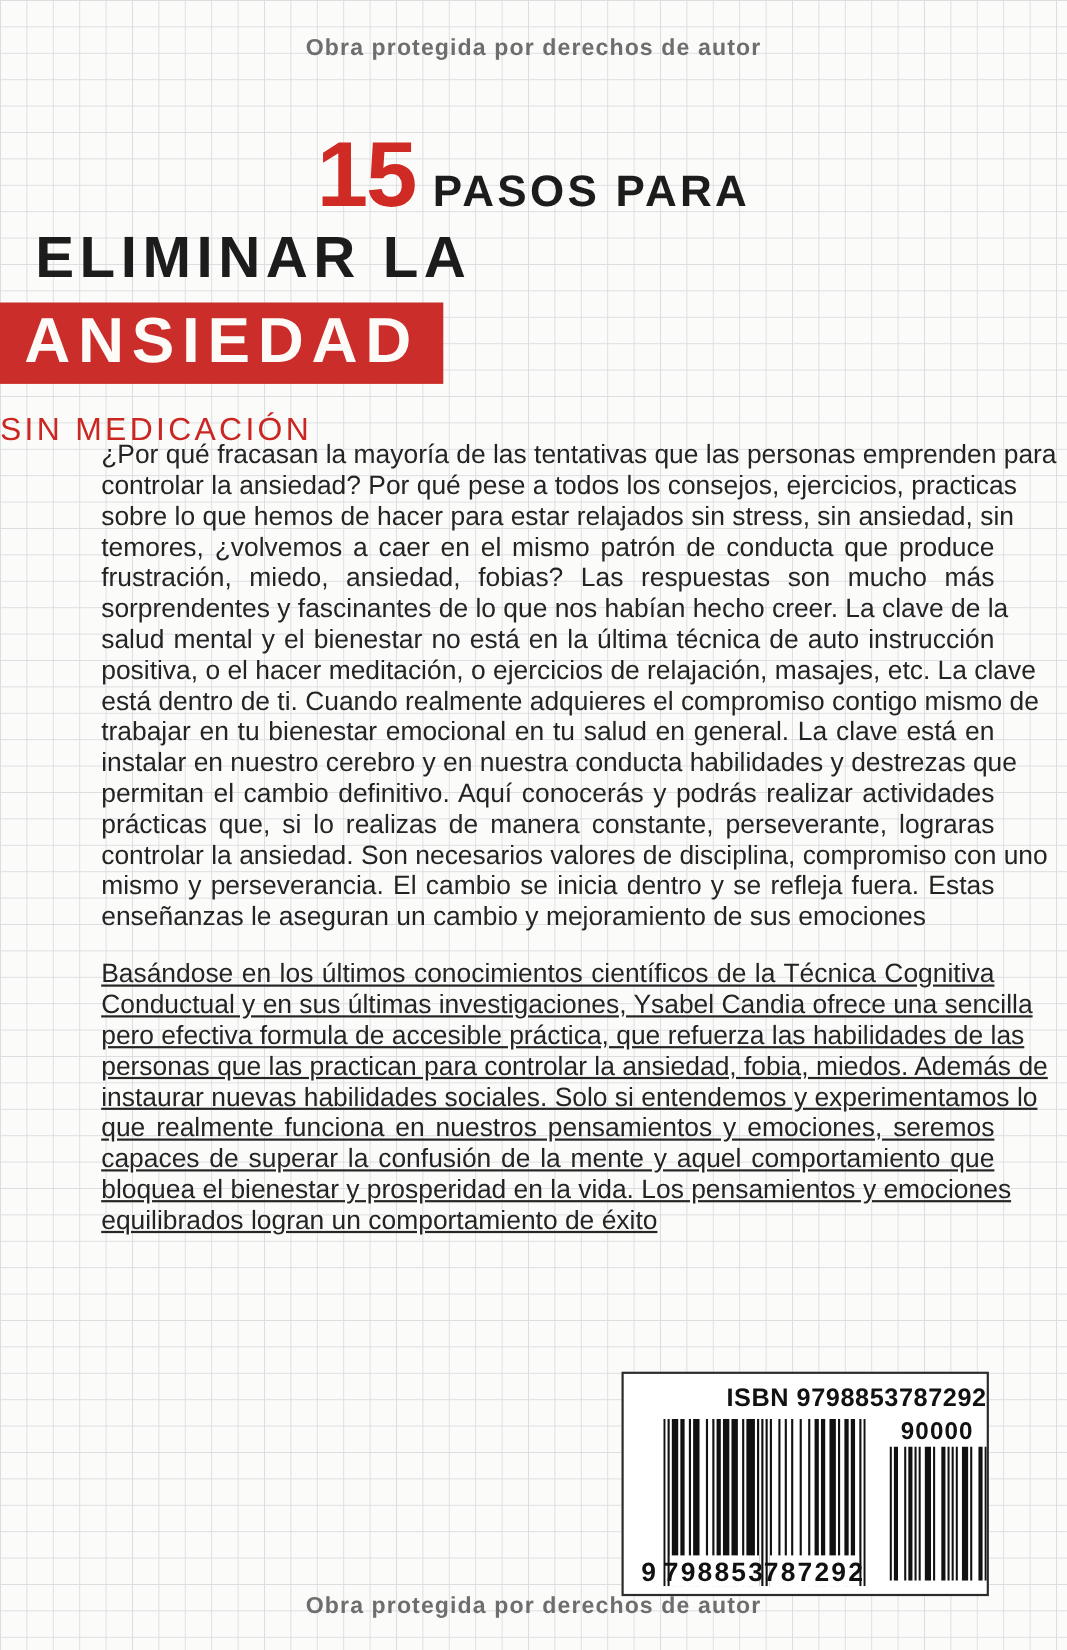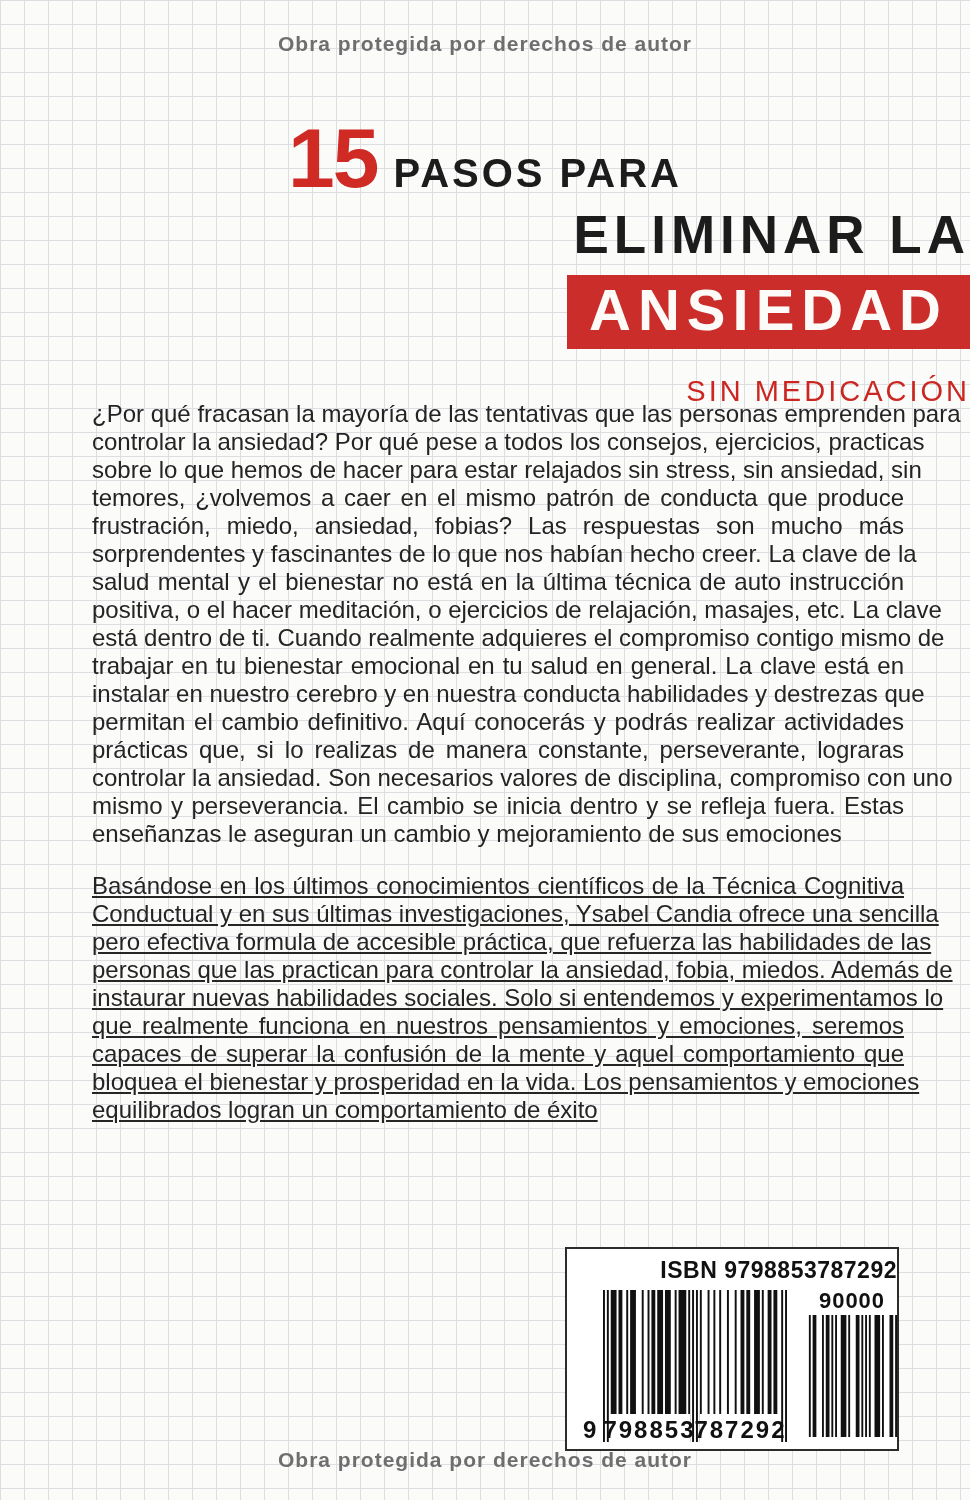--- a/index.html
+++ b/index.html
@@ -20,35 +20,35 @@
     text-align:center;
     font-size:21px;font-weight:700;letter-spacing:1px;
     color:#6e6e6e;
   }
   .notice-top{top:32px;}
   .notice-bottom{top:1448px;}
 
   
   .title-block{
     position:absolute;top:116px;left:0;width:100%;
-    text-align:right;line-height:1;
+    text-align:left;line-height:1;
   }
   .title-row1{
     display:flex;justify-content:center;align-items:baseline;gap:16px;
   }
   .title-number{
     font-size:84px;font-weight:800;color:#d02a24;
     letter-spacing:-2px;
   }
   .title-line1{
     font-size:40px;font-weight:800;color:#1c1c1c;letter-spacing:3px;
   }
   .title-line2{
     margin-top:8px;
-    font-size:53px;font-weight:800;color:#1c1c1c;letter-spacing:5px;
+    font-size:53px;font-weight:800;color:#1c1c1c;letter-spacing:5px;padding-left:32px;
   }
   .title-band{
     display:inline-block;margin-top:14px;
     background:#cb2d2a;
     padding:6px 22px 10px 22px;
   }
   .title-highlight{
     font-size:58px;font-weight:800;color:#fdfbf8;letter-spacing:7px;
   }
   .title-subtitle{

